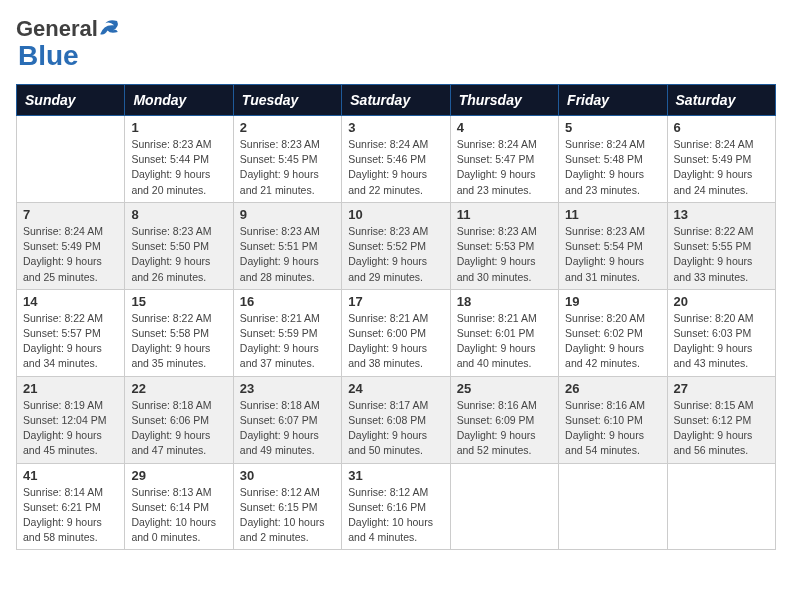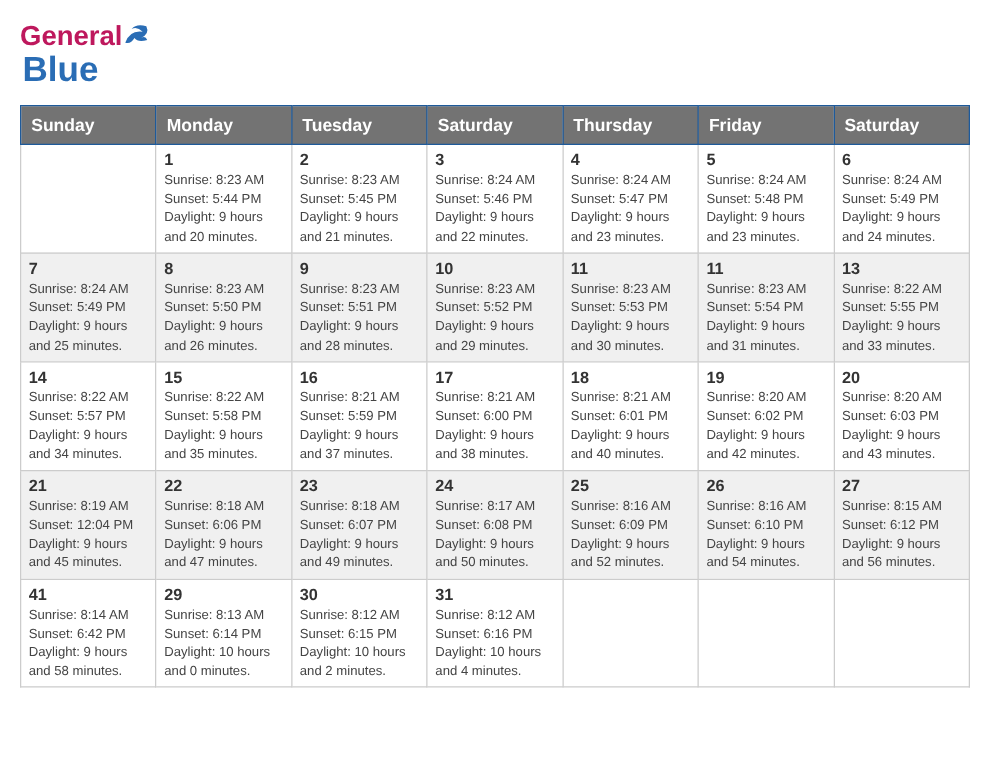--- a/index.html
+++ b/index.html
@@ -33,26 +33,27 @@
       font-size: 16px;
       color: #555;
       margin-top: 2px;
     }
     .calendar {
       width: 100%;
       border-collapse: collapse;
       border: 1px solid #ccc;
     }
     .calendar th {
-      background-color: #737373;
+      background-color: #0f172a;
       color: #fff;
       text-align: left;
       padding: 7px 8px;
       font-size: 14px;
       border: 1px solid #1e5a9a;
+      font-style: italic;
     }
     .calendar td {
       vertical-align: top;
       border: 1px solid #ccc;
       padding: 4px 6px;
       width: calc(100% / 7);
       min-height: 80px;
       font-size: 11px;
       color: #333;
       background: #fff;
@@ -73,21 +74,21 @@
     tr:nth-child(even) td { background: #f0f0f0; }
     tr:nth-child(odd) td.empty { background: #fff; }
     tr:nth-child(even) td.empty { background: #f0f0f0; }
   </style>
 </head>
 <body>
 
 <div class="header">
   <div class="logo">
       <div style="display: flex; align-items: center;">
-        <span style="font-size: 22px; font-weight: bold; color: #be185d;">General</span>
+        <span style="font-size: 22px; font-weight: bold; color: #404040;">General</span>
         <svg viewBox="0 0 30 30" width="22" height="22">
           <path d="M3,22 Q8,8 22,10 Q16,4 10,7 Q15,1 26,4 Q30,12 20,17 Q25,14 27,19 Q17,22 13,17 Q9,24 3,22Z" fill="#2a6db5"></path>
         </svg>
       </div>
       <div style="font-size: 28px; font-weight: bold; color: rgb(42, 109, 181); margin-top: -2px; margin-left: 2px;">Blue</div>
     </div>
   <div class="title-block">
     <div class="month-title"></div>
     <div class="location"></div>
   </div>
@@ -302,21 +303,21 @@
           <div class="day-info" style="white-space: pre-line;">Sunrise: 8:15 AM
 Sunset: 6:12 PM
 Daylight: 9 hours
 and 56 minutes.</div>
         </td>
       </tr>
       <tr>
         <td>
           <div class="day-number">41</div>
           <div class="day-info" style="white-space: pre-line;">Sunrise: 8:14 AM
-Sunset: 6:42 PM
+Sunset: 6:21 PM
 Daylight: 9 hours
 and 58 minutes.</div>
         </td>
         <td>
           <div class="day-number">29</div>
           <div class="day-info" style="white-space: pre-line;">Sunrise: 8:13 AM
 Sunset: 6:14 PM
 Daylight: 10 hours
 and 0 minutes.</div>
         </td>

